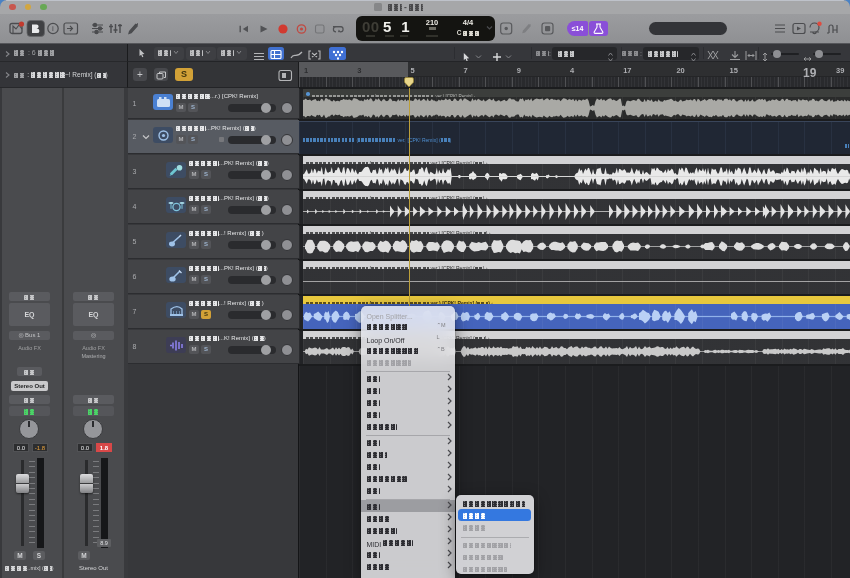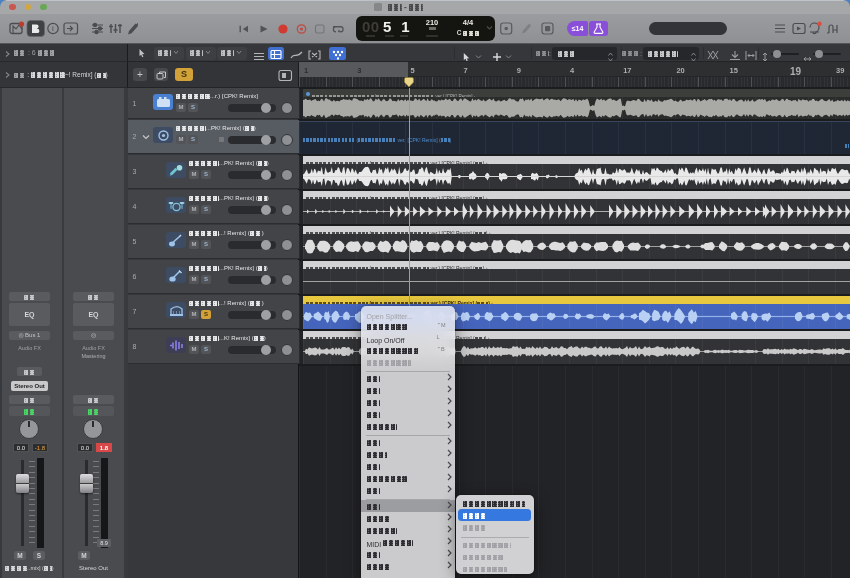--- a/index.html
+++ b/index.html
@@ -219,21 +219,21 @@
 <div class="ab" style="left:299px;top:62px;width:551px;height:15px;overflow:hidden">
     <div class="ab" style="left:5.0px;top:3.5px;color:#2c2d2f;font-size:7.5px;font-weight:bold">1</div>
     <div class="ab" style="left:58.2px;top:3.5px;color:#2c2d2f;font-size:7.5px;font-weight:bold">3</div>
     <div class="ab" style="left:111.4px;top:3.5px;color:#aeafb3;font-size:7.5px;font-weight:bold">5</div>
     <div class="ab" style="left:164.6px;top:3.5px;color:#aeafb3;font-size:7.5px;font-weight:bold">7</div>
     <div class="ab" style="left:217.8px;top:3.5px;color:#aeafb3;font-size:7.5px;font-weight:bold">9</div>
     <div class="ab" style="left:271.0px;top:3.5px;color:#aeafb3;font-size:7.5px;font-weight:bold">4</div>
     <div class="ab" style="left:324.2px;top:3.5px;color:#aeafb3;font-size:7.5px;font-weight:bold">17</div>
     <div class="ab" style="left:377.4px;top:3.5px;color:#aeafb3;font-size:7.5px;font-weight:bold">20</div>
     <div class="ab" style="left:430.6px;top:3.5px;color:#aeafb3;font-size:7.5px;font-weight:bold">15</div>
-    <div class="ab" style="left:491px;top:3.5px;color:#aeafb3;font-size:10px;font-weight:bold">19</div>
+    <div class="ab" style="left:504px;top:3.5px;color:#aeafb3;font-size:12px;font-weight:bold">19</div>
     <div class="ab" style="left:537.0px;top:3.5px;color:#aeafb3;font-size:7.5px;font-weight:bold">39</div>
   </div>
 <div class="ab" style="left:299px;top:77px;width:551px;height:11px;background:repeating-linear-gradient(90deg,#3b3c40 0 1px,transparent 1px 3.32px);opacity:.55"></div>
 <div class="ab" style="left:299px;top:77px;width:551px;height:11px;background:repeating-linear-gradient(90deg,#505154 0 1px,transparent 1px 26.6px)"></div>
 <div class="ab" style="left:0;top:88px;width:128px;height:490px;background:#4a4b4e;border-right:1px solid #1a1b1d"></div>
 <div class="ab" style="left:0;top:88px;width:2px;height:490px;background:#38393c"></div>
 <div class="ab" style="left:62px;top:88px;width:1.5px;height:490px;background:#3a3b3d"></div>
 <div class="ab" style="left:124px;top:88px;width:4px;height:490px;background:#393a3d"></div>
 <div class="ab" style="left:9px;top:292px;width:41px;height:9px;background:#5a5b5f;border-radius:2px;text-align:center;color:#c5c6c8;line-height:9px"><i class="k" style="width:11px;height:5px;"></i></div>
 <div class="ab" style="left:9px;top:303px;width:41px;height:23px;background:#5a5b5f;border-radius:2px;color:#d5d6d8;font-size:7px;font-weight:bold;text-align:center;line-height:23px">EQ</div>

